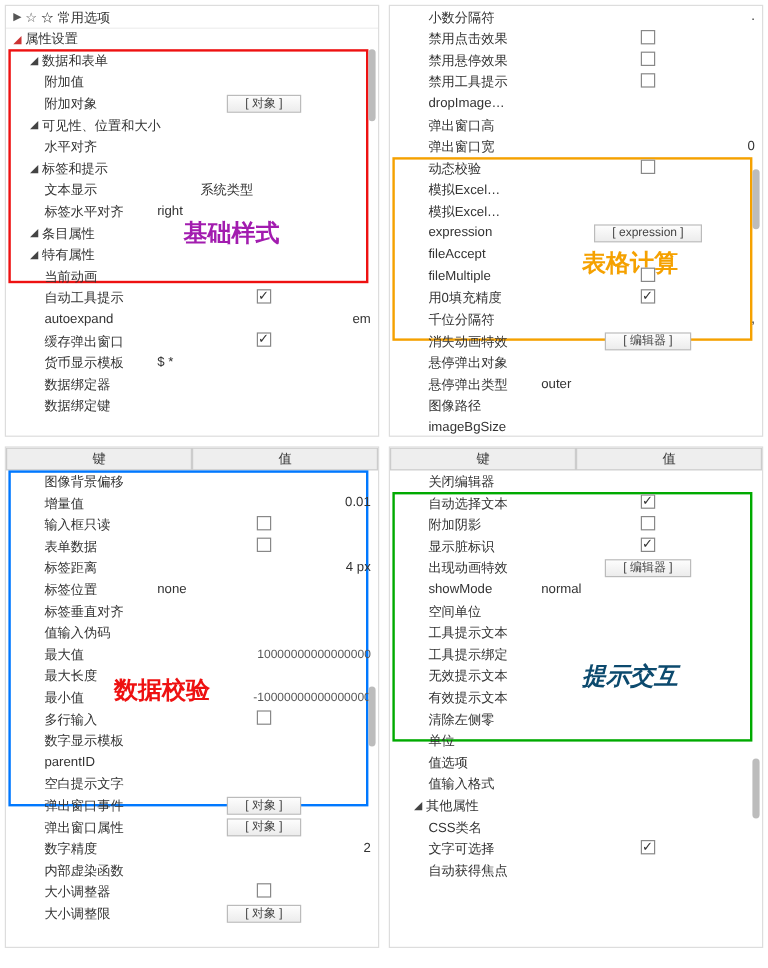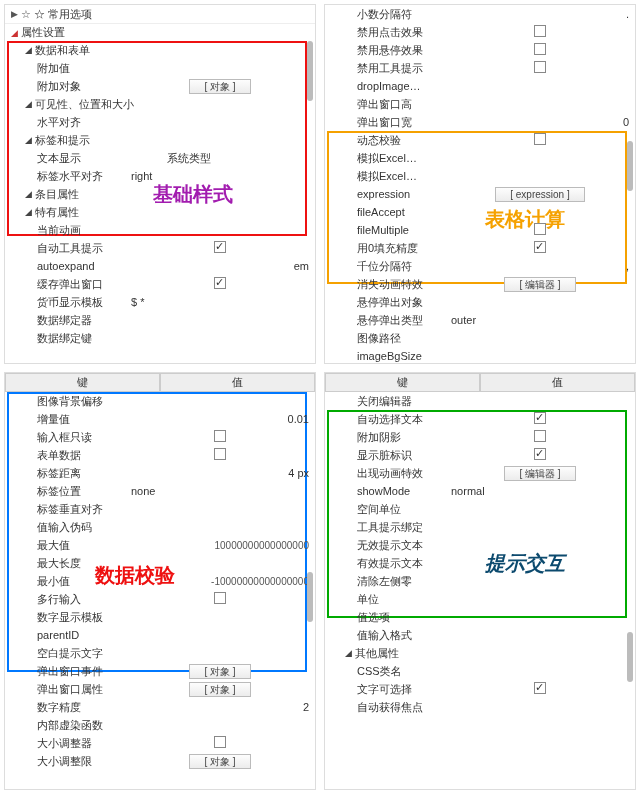--- a/index.html
+++ b/index.html
@@ -402,20 +402,24 @@
             <span class="indent2"></span>
             <span class="label">showMode</span>
             <span class="valleft" style="padding-left:4px;">normal</span>
           </div>
         <div class="row">
             <span class="indent2"></span>
             <span class="label">空间单位</span>
           </div>
         <div class="row">
             <span class="indent2"></span>
+            <span class="label">工具提示文本</span>
+          </div>
+        <div class="row">
+            <span class="indent2"></span>
             <span class="label">工具提示绑定</span>
           </div>
         <div class="row">
             <span class="indent2"></span>
             <span class="label">无效提示文本</span>
           </div>
         <div class="row">
             <span class="indent2"></span>
             <span class="label">有效提示文本</span>
           </div>

